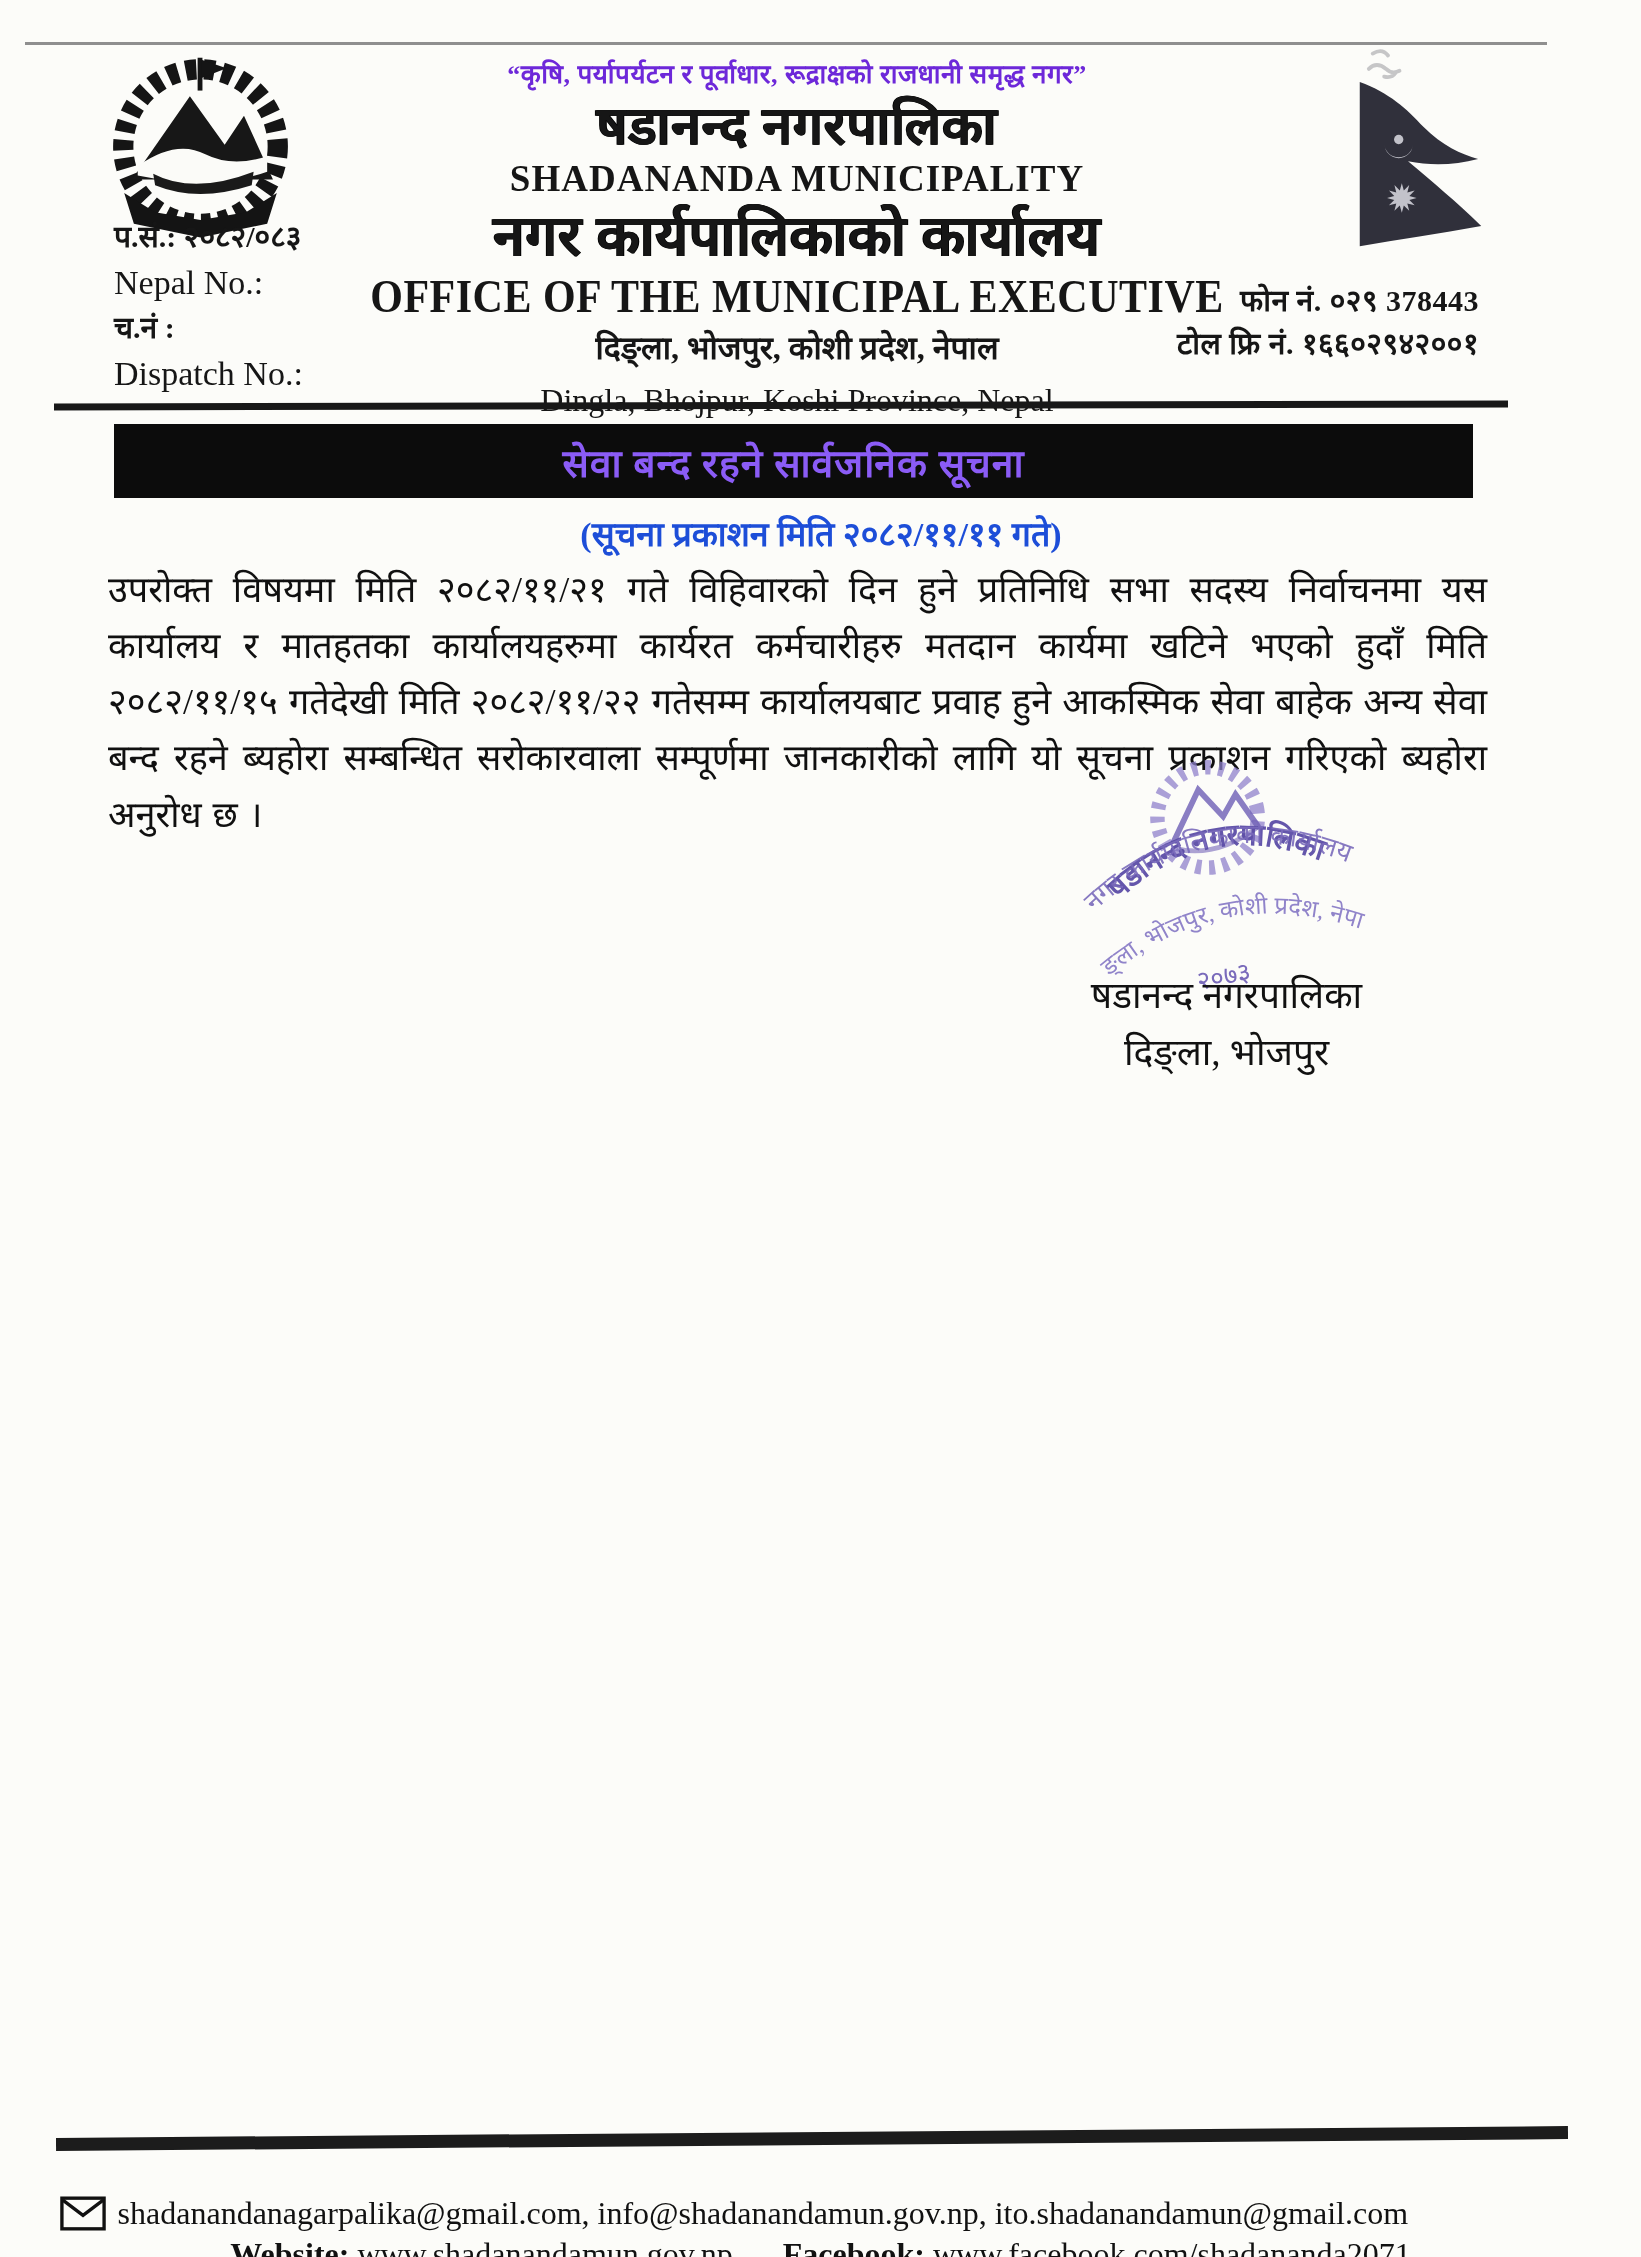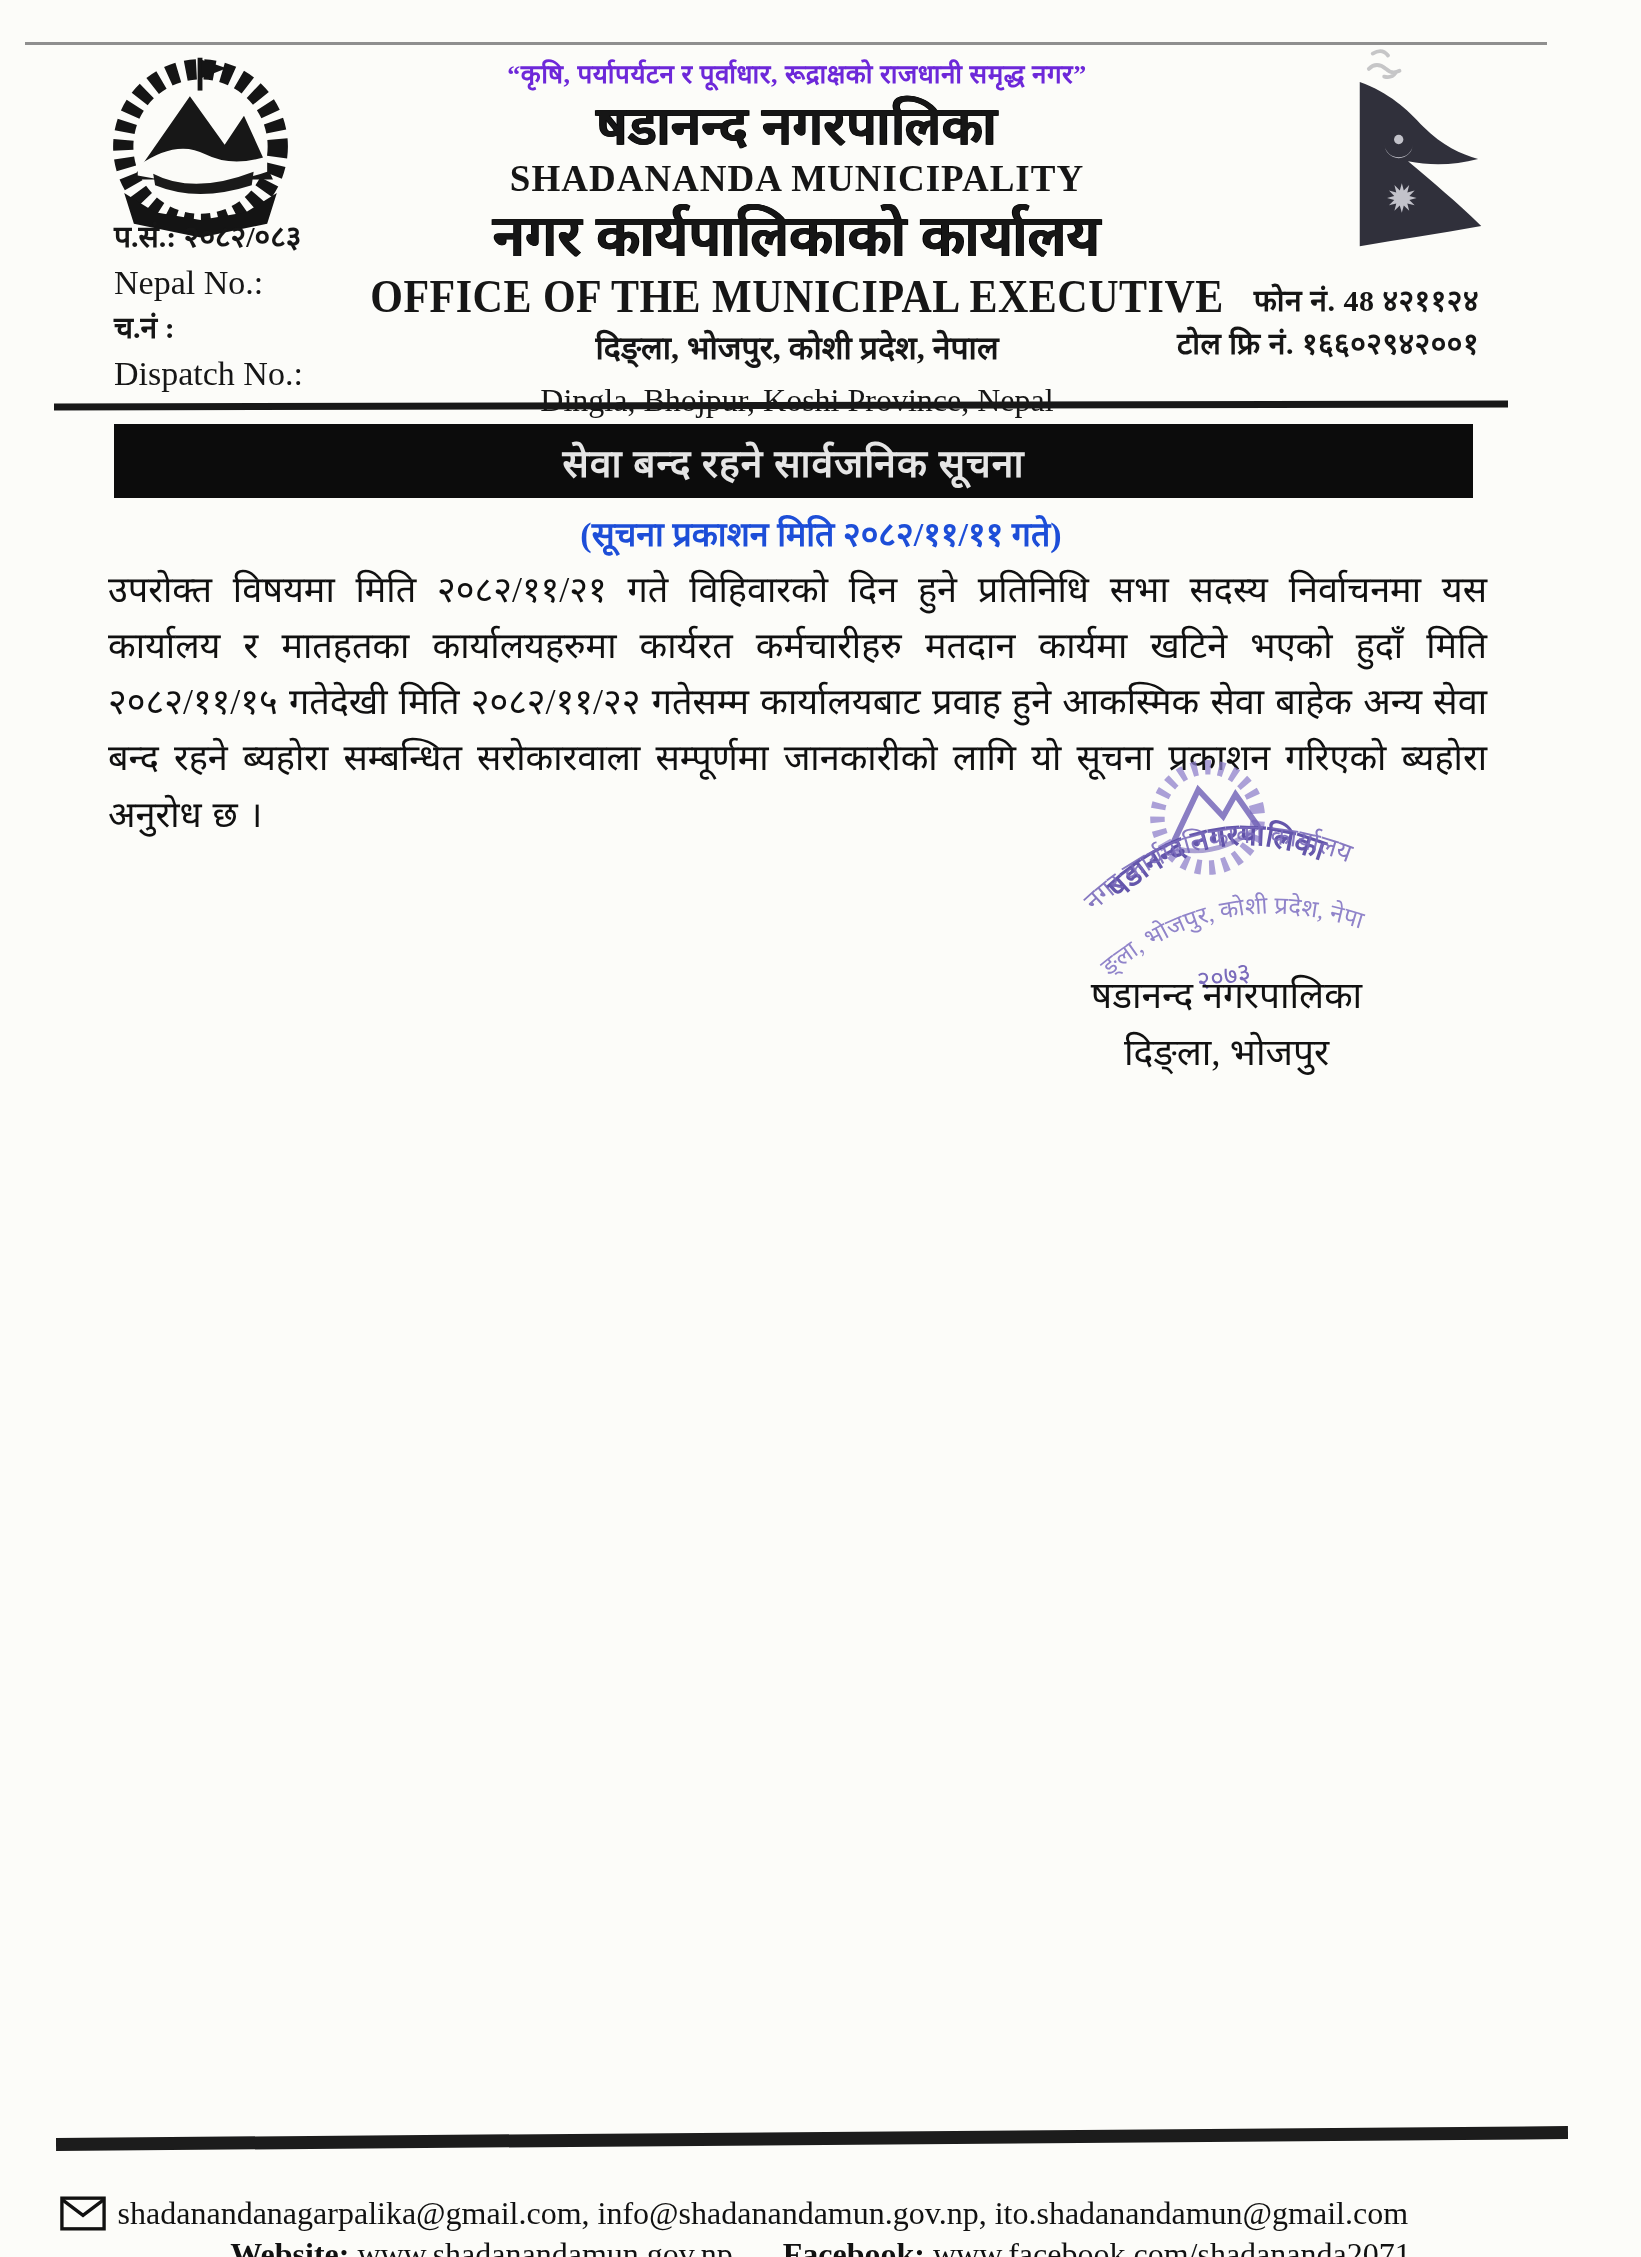--- a/index.html
+++ b/index.html
@@ -53,21 +53,21 @@
     letter-spacing:0.5px;
   }
 
   .divider {
     position:absolute; left:54px; top:402px; width:1454px; height:6.8px;
     background:#181818; transform:rotate(-0.12deg);
   }
 
   .banner {
     position:absolute; left:114px; top:424px; width:1359px; height:74px;
-    background:#0c0c0c; color:#e5e5e5;
+    background:#0c0c0c; color:#8b5cf6;
     display:flex; align-items:center; justify-content:center;
     font-size:39px; font-weight:700; letter-spacing:1px;
   }
 
   .published {
     position:absolute; left:145px; top:510px; width:1352px;
     text-align:center; font-size:34px; font-weight:600; color:#1d4ed8;
   }
 
   .body-text {
@@ -141,21 +141,21 @@
   </div>
 
   <div class="ref-block">
     <div class="np-line np">प.सं.: २०८२/०८३</div>
     <div class="en-line en">Nepal No.:</div>
     <div class="np-line np">च.नं :</div>
     <div class="en-line en">Dispatch No.:</div>
   </div>
 
   <div class="contact-block np">
-    <div>फोन नं. 48 ४२११२४</div>
+    <div>फोन नं. ०२९ 378443</div>
     <div>टोल फ्रि नं. १६६०२९४२००१</div>
   </div>
 
   <div class="divider"></div>
 
   <div class="banner np">
     <span>सेवा बन्द रहने सार्वजनिक सूचना</span>
   </div>
 
   <div class="published np">(सूचना प्रकाशन मिति २०८२/११/११ गते)</div>

